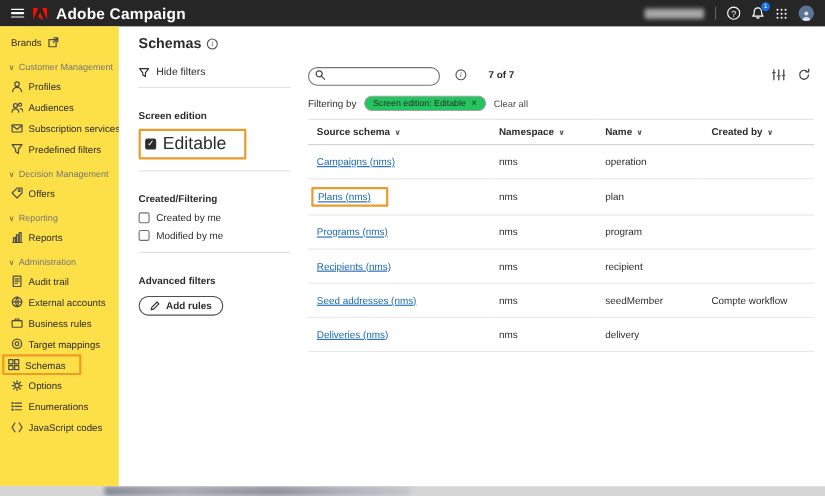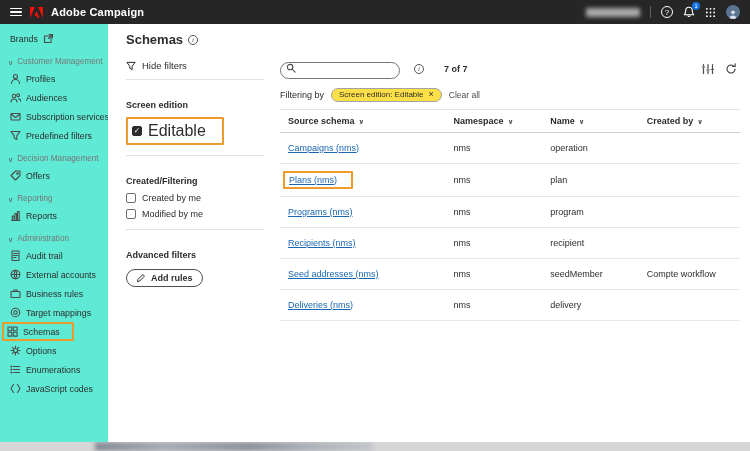--- a/index.html
+++ b/index.html
@@ -5,36 +5,36 @@
   *{margin:0;padding:0;box-sizing:border-box;}
   html,body{width:750px;height:451px;}
   body{font-family:"Liberation Sans","DejaVu Sans",sans-serif;background:#fff;color:#2c2c2c;overflow:hidden;}
   .page{position:relative;width:750px;height:451px;display:flex;flex-direction:column;background:#fff;}
 
   
   .topbar{height:24px;background:#262626;display:flex;align-items:center;padding:0 10px;gap:8px;flex:0 0 auto;}
   .hamburger{display:flex;flex-direction:column;gap:2px;width:12px;cursor:pointer;}
   .hamburger span{display:block;height:1.5px;background:#fff;border-radius:1px;}
   .logo svg{width:13px;height:11px;display:block;}
-  .app-name{color:#fff;font-size:11px;font-weight:bold;letter-spacing:.2px;}
+  .app-name{color:#fff;font-size:14px;font-weight:bold;letter-spacing:.2px;}
   .topbar-right{margin-left:auto;display:flex;align-items:center;gap:10px;}
   .blur-name{width:54px;height:9px;background:#a8a8a8;filter:blur(2px);border-radius:1px;}
   .tb-div{width:1px;height:12px;background:#5f5f5f;}
   .circle-q{width:12px;height:12px;border:1px solid #fff;border-radius:50%;color:#fff;font-size:8px;display:flex;align-items:center;justify-content:center;cursor:pointer;}
   .circle-q::after{content:"?";}
   .bell-wrap{position:relative;cursor:pointer;}
   .bell-wrap svg{width:12px;height:12px;stroke:#fff;fill:none;stroke-width:1.1;stroke-linecap:round;stroke-linejoin:round;display:block;}
   .badge{position:absolute;top:-4px;right:-5px;min-width:8px;height:8px;background:#1473E6;border-radius:4px;color:#fff;font-size:5.5px;display:flex;align-items:center;justify-content:center;padding:0 1px;}
   .grid-icn svg{width:11px;height:11px;fill:#fff;display:block;cursor:pointer;}
   .avatar{width:14px;height:14px;border-radius:50%;background:#5b7491;display:flex;align-items:flex-end;justify-content:center;overflow:hidden;cursor:pointer;}
   .avatar svg{width:10px;height:10px;fill:#d9e2ec;display:block;}
 
   
   .body-row{flex:1;display:flex;min-height:0;}
-  .sidebar{width:108px;flex:0 0 108px;padding-top:5px;overflow:hidden;background:#5eead4;}
+  .sidebar{width:108px;flex:0 0 108px;padding-top:5px;overflow:hidden;background:#fde047;}
   .sb-item{min-height:19px;display:flex;align-items:center;gap:5px;padding:0 4px 0 10px;font-size:8.8px;cursor:pointer;white-space:nowrap;color:#2c2c2c;}
   .sb-section{height:21px;display:flex;align-items:flex-end;gap:4px;padding:0 4px 3px 8px;color:#767676;font-size:8.2px;white-space:nowrap;cursor:pointer;}
   .icn{width:11px;height:11px;flex:0 0 11px;display:flex;}
   .icn svg{width:11px;height:11px;stroke:#4b4b4b;fill:none;stroke-width:1.1;stroke-linecap:round;stroke-linejoin:round;}
   .chev{display:inline-flex;}
   .chev::after{content:"∨";font-size:7px;color:#565656;line-height:1;}
 
   
   .ann{border:2.5px solid #EC9A29;}
   .ann-sb{display:inline-flex;align-items:center;gap:5px;padding:2px 12px 2px 3px;margin-left:2px;border-radius:1px;}
@@ -68,21 +68,21 @@
   .search input{width:100%;height:17px;border:1px solid #747474;border-radius:9px;padding:0 6px 0 20px;font-size:9px;outline:none;background:#fff;}
   .search .mag{position:absolute;left:6px;top:3.5px;}
   .search .mag svg{width:10px;height:10px;stroke:#4b4b4b;fill:none;stroke-width:1.2;stroke-linecap:round;display:block;}
   .count-wrap{display:flex;align-items:center;gap:20px;margin-left:14px;}
   .count{font-size:9px;font-weight:bold;}
   .toolbar-icons{margin-left:auto;display:flex;align-items:center;gap:11px;padding-right:3px;}
   .tool-icn{cursor:pointer;display:flex;}
   .tool-icn svg{width:12px;height:12px;stroke:#4b4b4b;fill:none;stroke-width:1.2;stroke-linecap:round;stroke-linejoin:round;display:block;}
   .filtering-row{display:flex;align-items:center;gap:7px;margin:9px 0 7px;}
   .filtering-label{font-size:9px;}
-  .chip{display:inline-flex;align-items:center;gap:5px;border:1px solid #a2a2a2;border-radius:8px;padding:1.5px 7px;font-size:8px;color:#2c2c2c;background:#fde047;}
+  .chip{display:inline-flex;align-items:center;gap:5px;border:1px solid #a2a2a2;border-radius:8px;padding:1.5px 7px;font-size:8px;color:#2c2c2c;background:#22c55e;}
   .chip-close{cursor:pointer;font-size:9px;line-height:1;color:#2c2c2c;display:inline-flex;}
   .chip-close::after{content:"×";}
   .clear-all{font-size:8.5px;color:#4b4b4b;cursor:pointer;}
 
   table{width:100%;border-collapse:collapse;table-layout:fixed;}
   thead th{text-align:left;font-size:9px;font-weight:bold;padding:6px 8px;border-top:1px solid #e4e4e4;border-bottom:1px solid #cfcfcf;white-space:nowrap;cursor:pointer;color:#2c2c2c;}
   thead th .chev{margin-left:4px;}
   tbody td{font-size:9px;padding:10px 8px;border-bottom:1px solid #e8e8e8;white-space:nowrap;overflow:hidden;height:21px;color:#2c2c2c;}
   a.schema-link{color:#1a66b3;text-decoration:underline;cursor:pointer;}
 

